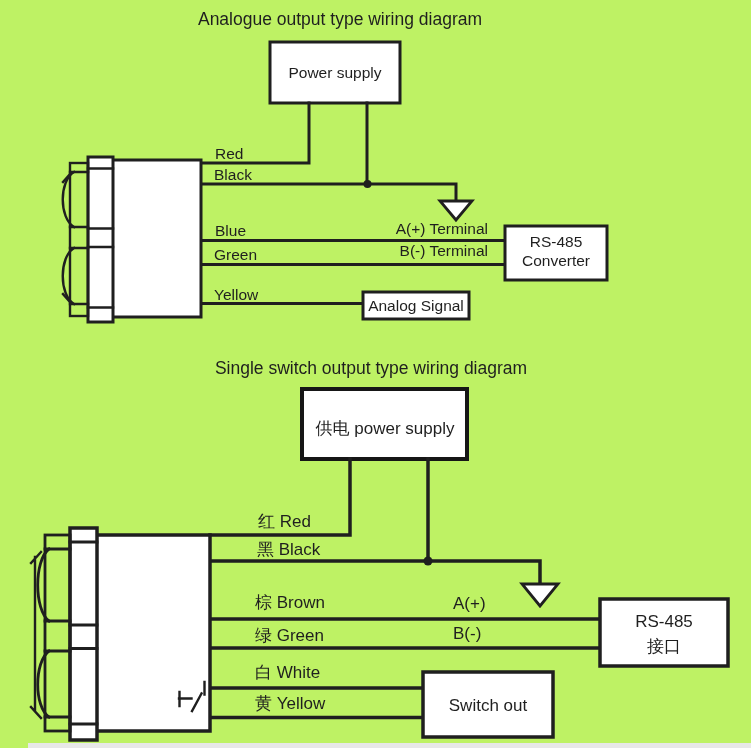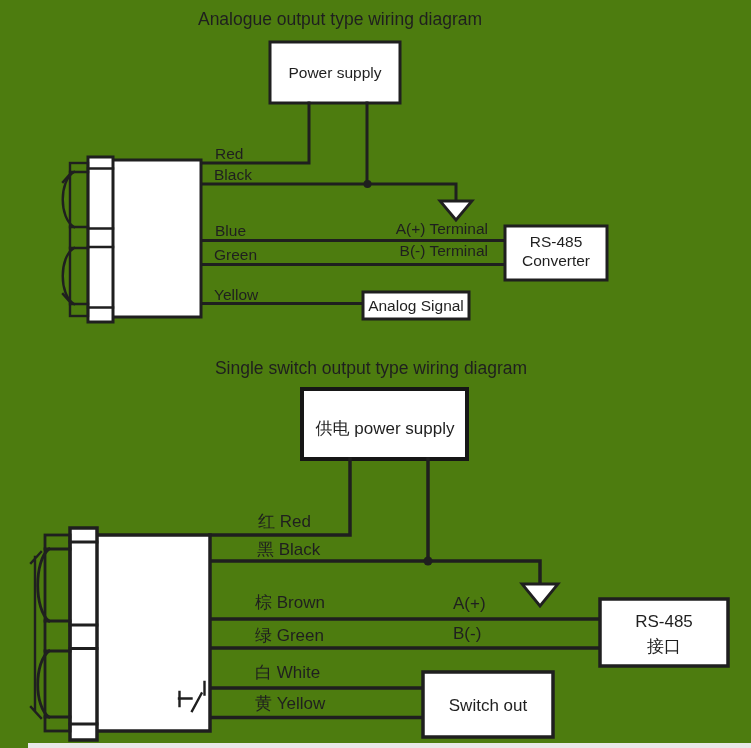--- a/index.html
+++ b/index.html
@@ -1,16 +1,16 @@
 <!DOCTYPE html>
 <html><head>
 <meta charset="utf-8">
 <style>
   html,body{margin:0;padding:0;background:#ffffff;}
-  .page{position:relative;width:751px;height:748px;background:#4d7c0f;overflow:hidden;
+  .page{position:relative;width:751px;height:748px;background:#bef264;overflow:hidden;
         font-family:"Liberation Sans", sans-serif;}
   svg{position:absolute;left:0;top:0;display:block;}
   svg text{fill:#1f1f1f;font-family:"Liberation Sans", sans-serif;}
   .wire{stroke:#1f1f1f;fill:none;stroke-width:3;stroke-linecap:square;}
   .wire-b{stroke:#1f1f1f;fill:none;stroke-width:3.5;stroke-linecap:square;}
   .thin{stroke:#1f1f1f;fill:none;stroke-width:2.4;stroke-linecap:square;}
   .thin-b{stroke:#1f1f1f;fill:none;stroke-width:2.8;stroke-linecap:square;}
   .box{stroke:#1f1f1f;fill:#ffffff;stroke-width:3;}
   .box-b{stroke:#1f1f1f;fill:#ffffff;stroke-width:3.5;}
   .box-ps{stroke:#161616;fill:#ffffff;stroke-width:4;}

